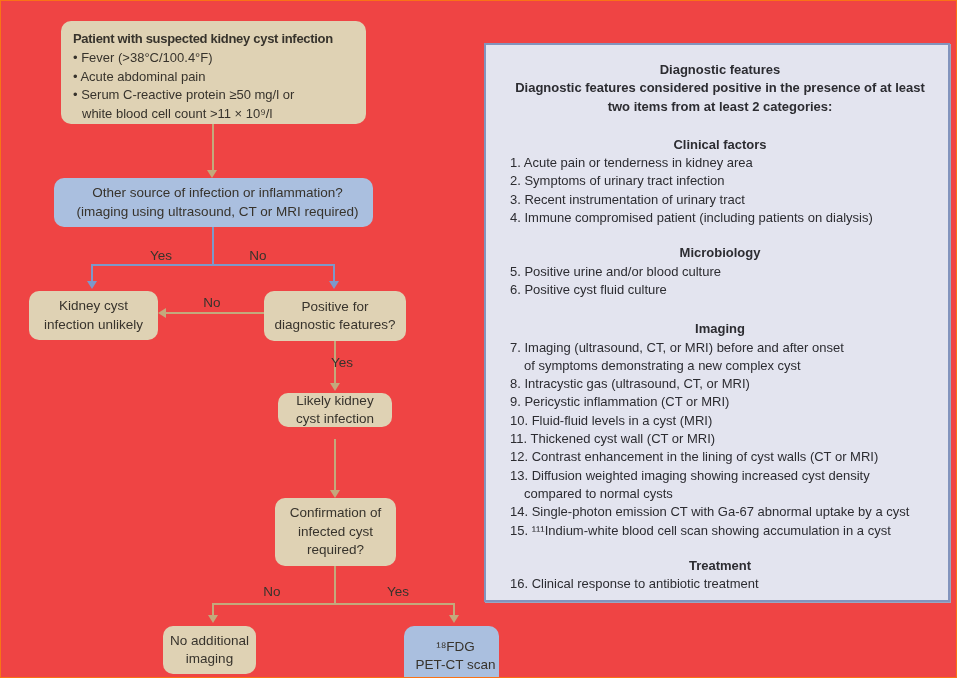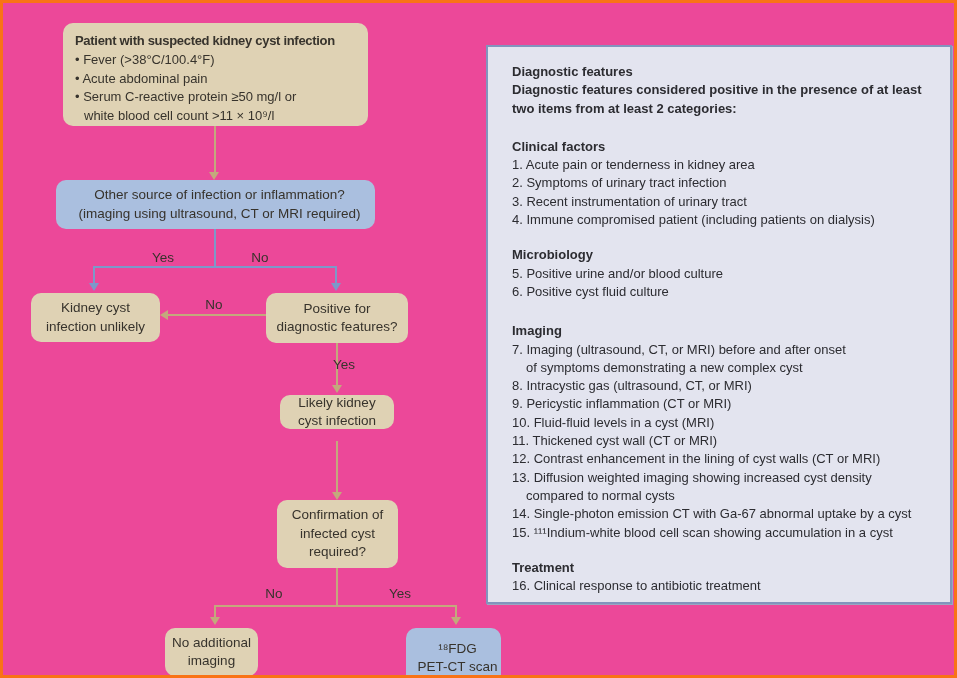--- a/index.html
+++ b/index.html
@@ -13,22 +13,22 @@
     --panel-text: #2c2c31;
   }
   * { margin:0; padding:0; box-sizing:border-box; }
   body {
     font-family: "Liberation Sans", sans-serif;
     background:#ffffff;
   }
   .canvas {
     position:relative;
     width:957px; height:678px;
-    background:#ec4899;
-    border:3px solid #f97316;
+    background:#ef4444;
+    border:1px solid #f97316;
     overflow:hidden;
   }
   
   .box {
     position:absolute;
     border-radius:10px;
     color:var(--flow-text);
     font-size:13.5px;
     line-height:18.5px;
     display:flex;
@@ -87,21 +87,21 @@
     width:466px; height:559px;
     background:var(--panel-bg);
     border:2px solid var(--panel-border);
     box-shadow:1px 1px 0 #9aa7c2;
     padding:16px 18px 0 24px;
     color:var(--panel-text);
     font-size:13px;
     line-height:18.3px;
   }
   .panel div { white-space:nowrap; }
-  .panel .bold { font-weight:bold; }
+  .panel .bold { font-weight:bold;text-align:center; }
   .panel .cont { padding-left:14px; }
   .p-section { margin-top:0; }
 </style>
 </head>
 <body>
 
 <div class="canvas">
 
   <div class="box tan startbox" style="left:60px; top:20px; width:305px; height:103px;">
     <div class="title">Patient with suspected kidney cyst infection</div>

